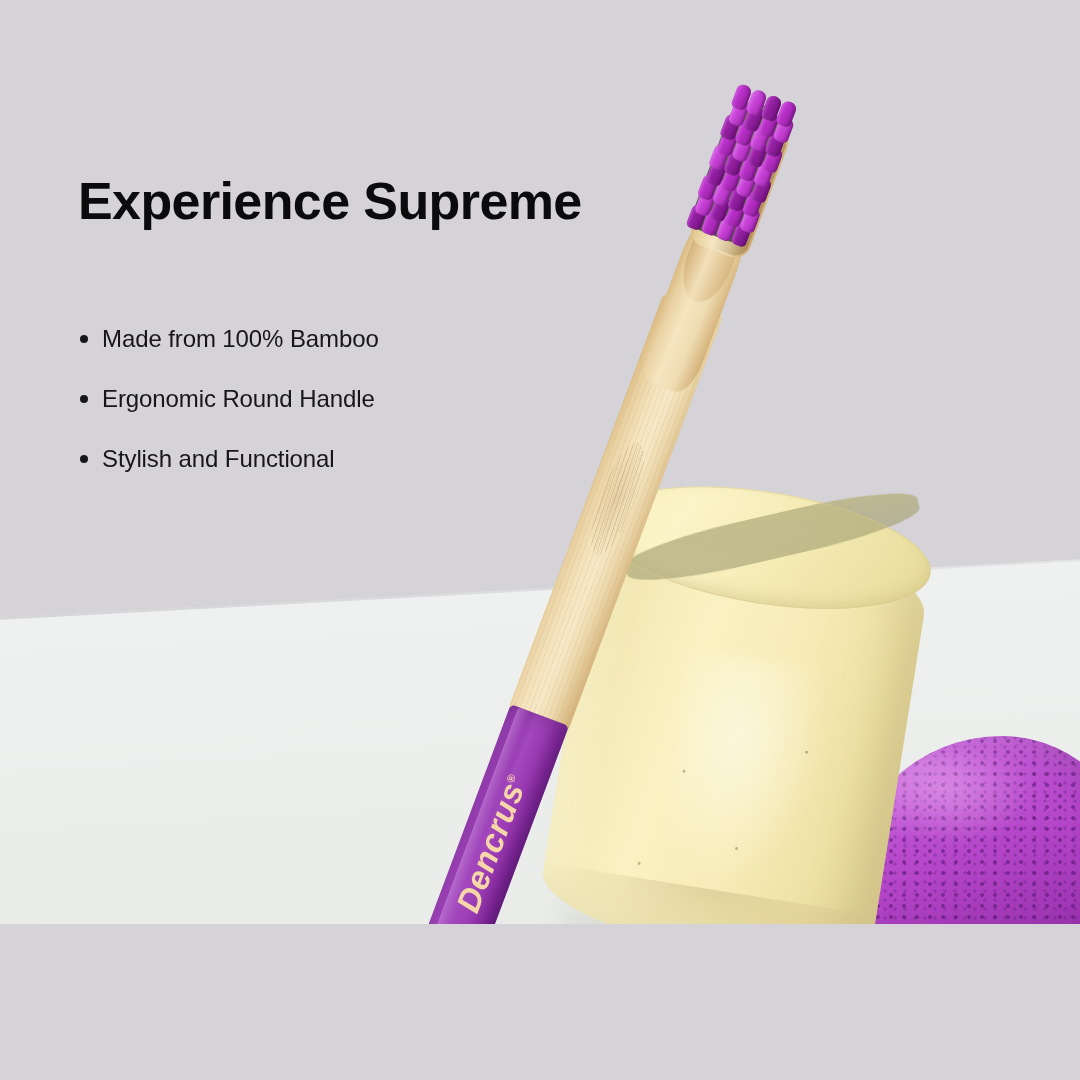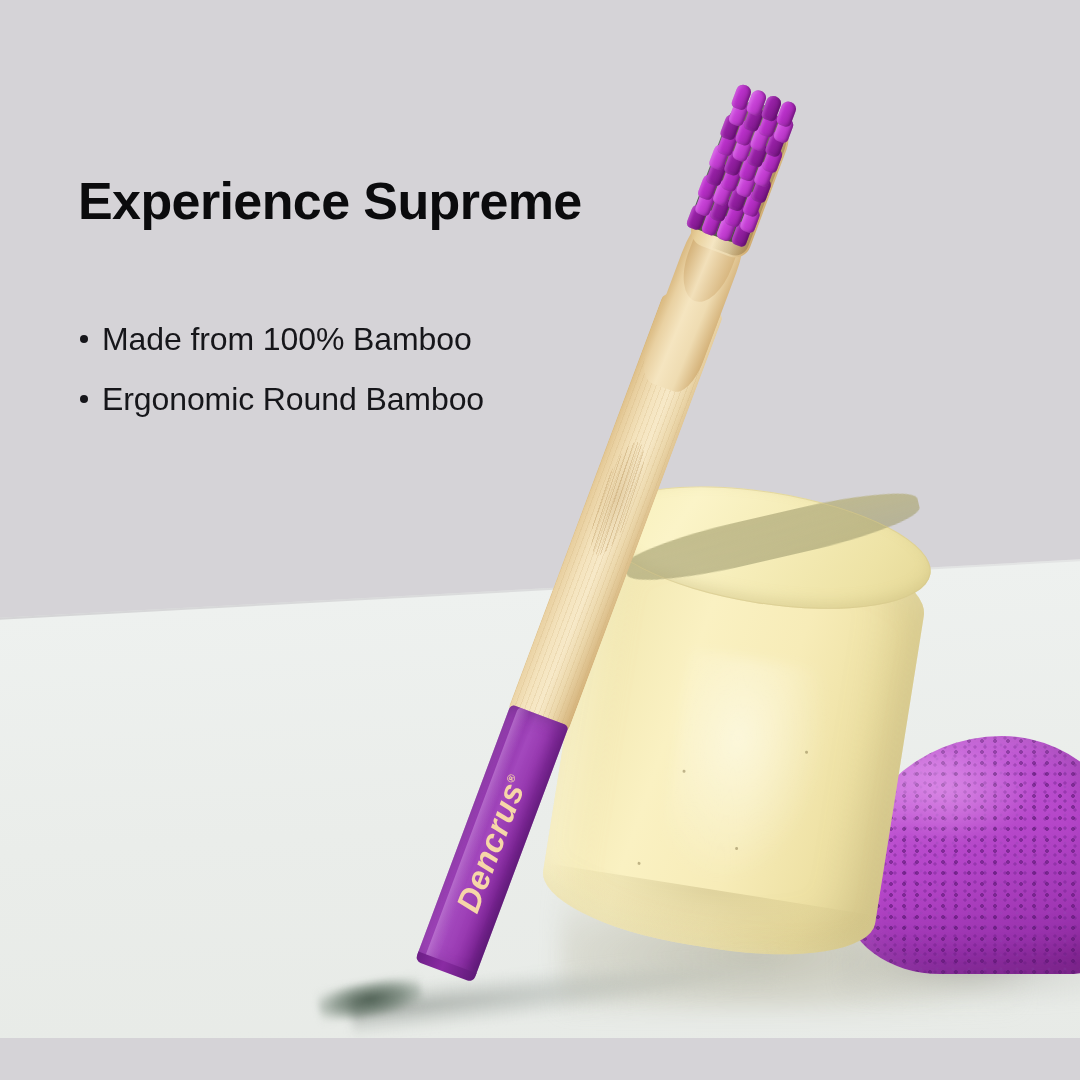--- a/index.html
+++ b/index.html
@@ -1,21 +1,21 @@
 <!DOCTYPE html>
 <html><head>
 <meta charset="utf-8">
 <style>
   html,body{margin:0;padding:0;}
   body{
     width:1080px;height:1080px;overflow:hidden;
     font-family:"Liberation Sans",sans-serif;
     background:#d5d3d7;
   }
-  #stage{position:relative;width:1080px;height:1038px;overflow:hidden;background:#a16207;}
+  #stage{position:relative;width:1080px;height:924px;overflow:hidden;background:#a16207;}
 
   
   .backdrop{position:absolute;inset:0;background:#d5d3d7;}
   .surface{
     position:absolute;left:-40px;right:-40px;top:620px;height:520px;
     background:linear-gradient(180deg,#eef1ef 0%,#eaedea 45%,#e7eae6 100%);
     transform:rotate(-3.1deg);transform-origin:0 0;
   }
   .surface-edge{
     position:absolute;left:-40px;right:-40px;top:620px;height:2px;
@@ -26,21 +26,21 @@
   
   .copy{position:absolute;left:78px;top:172px;width:560px;}
   .headline{
     font-size:52px;line-height:58px;font-weight:bold;color:#0b0b0d;
     letter-spacing:-0.6px;margin:0;
   }
   .headline span{display:block;}
   .bullets{list-style:none;margin:0;padding:0;position:absolute;left:2px;top:152px;width:540px;}
   .bullets li{
     position:relative;padding-left:22px;
-    font-size:32px;line-height:30px;color:#16161a;margin-bottom:30px;
+    font-size:24px;line-height:30px;color:#16161a;margin-bottom:30px;
     letter-spacing:-0.1px;
   }
   .bullets li .dot{
     position:absolute;left:0;top:11px;width:8px;height:8px;border-radius:50%;background:#16161a;
   }
 
   
   .shadow-brush{
     position:absolute;left:350px;top:968px;width:430px;height:46px;
     background:radial-gradient(ellipse at 8% 50%,rgba(108,116,110,.50) 0%,rgba(140,148,142,.30) 32%,rgba(190,196,190,.12) 66%,rgba(220,224,220,0) 100%);
@@ -208,21 +208,25 @@
     <h1 class="headline">
       <span>Experience Supreme</span>
     </h1>
     <ul class="bullets">
       <li>
         <span class="dot"></span>
         <span>Made from 100% Bamboo</span>
       </li>
       <li>
         <span class="dot"></span>
-        <span>Ergonomic Round Bamboo</span>
+        <span>Ergonomic Round Handle</span>
+      </li>
+      <li>
+        <span class="dot"></span>
+        <span>Stylish and Functional</span>
       </li>
     </ul>
   </div>
 
   <div class="shadow-soap"></div>
   <div class="shadow-sponge"></div>
 
   <div class="sponge">
     <div class="sponge-hl"></div>
   </div>

